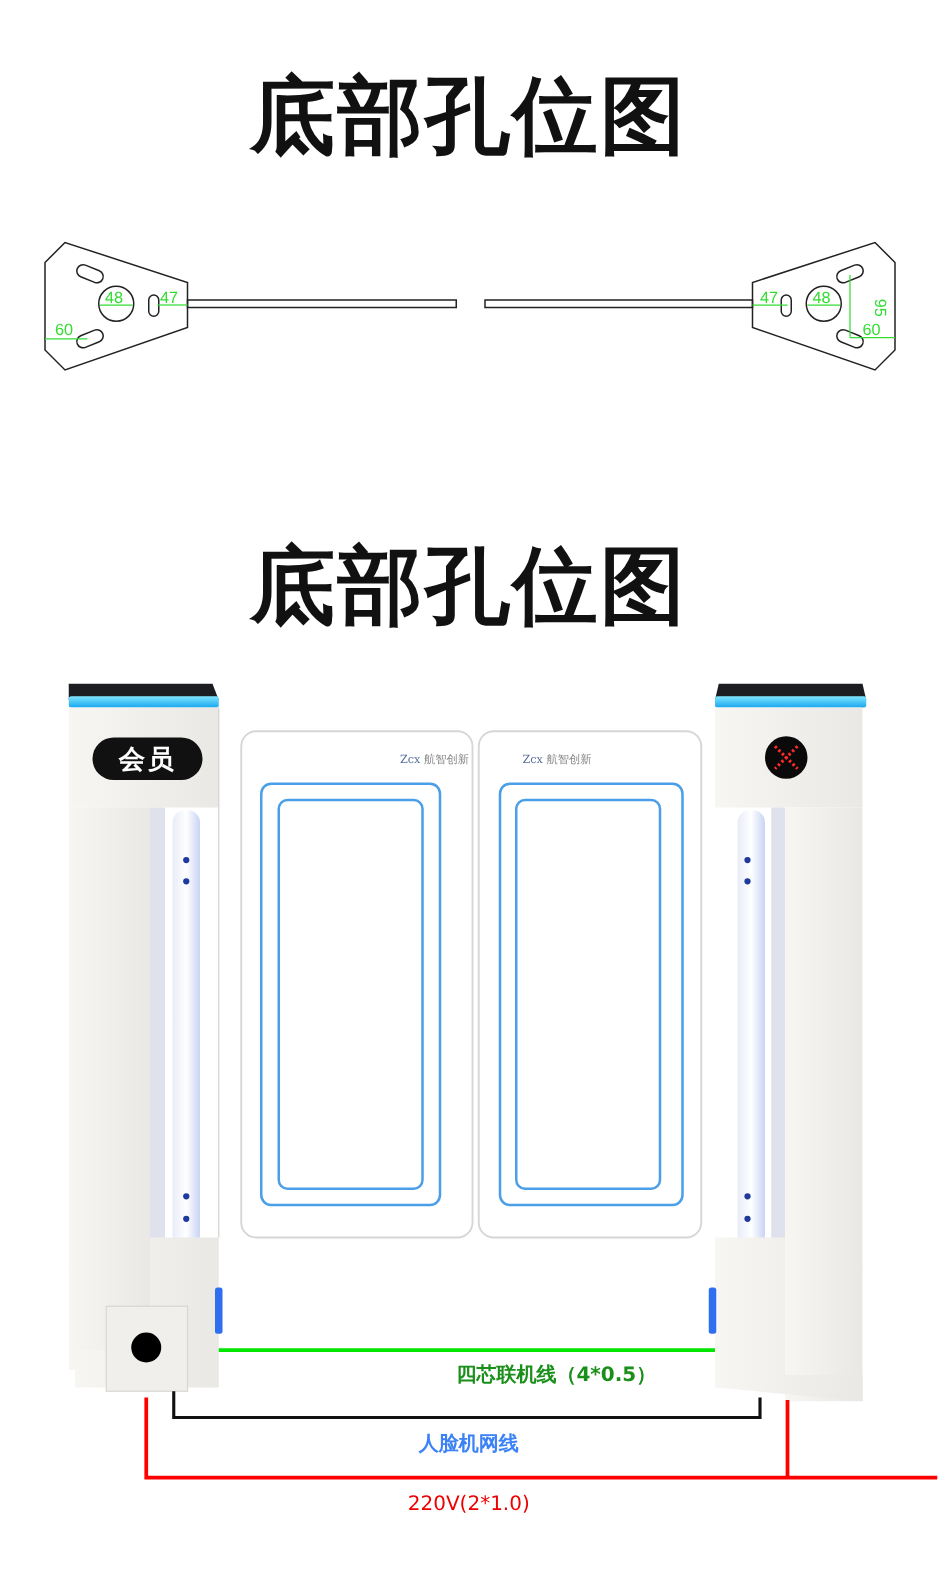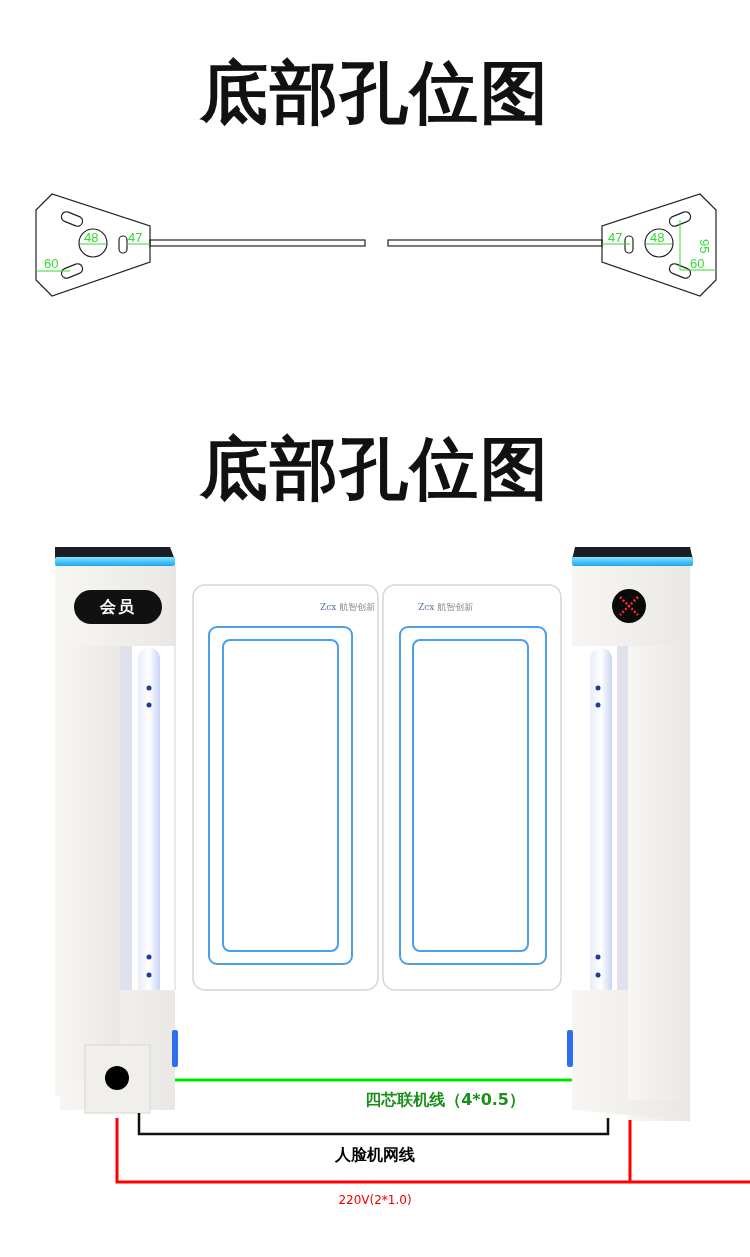--- a/index.html
+++ b/index.html
@@ -3,22 +3,22 @@
 <meta charset="utf-8">
 <style>
   html, body { margin: 0; padding: 0; background: #ffffff; }
   body { width: 750px; height: 1257px; position: relative; overflow: hidden;
          font-family: "DejaVu Sans", "Liberation Sans", sans-serif; }
   .title { position: absolute; left: 0; width: 750px; text-align: center;
            font-size: 68px; font-weight: bold; color: #111; letter-spacing: 2px; }
   .abs { position: absolute; }
   svg { position: absolute; overflow: visible; }
   .lbl-green { position: absolute; color: #1a8f1a; font-size: 16px; font-weight: bold; text-align: right; width: 300px; }
-  .lbl-black { position: absolute; color: #000000; font-size: 16px; font-weight: bold; text-align: center; width: 200px; }
-  .lbl-red { position: absolute; color: #ee0000; font-size: 12px; text-align: center; width: 200px; }
+  .lbl-black { position: absolute; color: #3b82f6; font-size: 16px; font-weight: bold; text-align: center; width: 200px; }
+  .lbl-red { position: absolute; color: #ee0000; font-size: 16px; text-align: center; width: 200px; }
   .dim { font-family: "Liberation Sans", sans-serif; font-size: 13px; fill: #33dd33; }
   .logo-text { position: absolute; font-size: 9px; color: #888; font-family: "DejaVu Serif", serif; margin-left: 18px; }
 </style>
 </head>
 <body>
 
 <div class="title" style="top:48px;">底部孔位图</div>
 
 <svg width="750" height="320" style="left:0;top:0;">
 
@@ -128,21 +128,21 @@
     <line x1="620" y1="597" x2="638" y2="615" stroke="#ff2a2a" stroke-width="2.5" stroke-dasharray="2 2"></line>
     <line x1="638" y1="597" x2="620" y2="615" stroke="#ff2a2a" stroke-width="2.5" stroke-dasharray="2 2"></line>
   </g>
 
   <line x1="175" y1="1080" x2="572" y2="1080" stroke="#00e600" stroke-width="3"></line>
   <polyline points="139,1113 139,1134 608,1134 608,1118" fill="none" stroke="#111" stroke-width="2.5"></polyline>
   <polyline points="117,1118 117,1182 750,1182" fill="none" stroke="#ff0000" stroke-width="3"></polyline>
   <line x1="630" y1="1120" x2="630" y2="1182" stroke="#ff0000" stroke-width="3"></line>
 </svg>
 
-<div class="abs" style="left:74px;top:590px;width:88px;height:34px;line-height:34px;text-align:center;color:#fff;font-size:16px;font-weight:bold;letter-spacing:2px;">会员</div>
+<div class="abs" style="left:74px;top:590px;width:88px;height:34px;line-height:34px;text-align:center;color:#fff;font-size:21px;font-weight:bold;letter-spacing:2px;">会员</div>
 
 <div class="logo-text" style="left:302px;top:601px;">
   <span style="color:#5a6f9c;">Zcx</span>
   <span>航智创新</span>
 </div>
 <div class="logo-text" style="left:400px;top:601px;">
   <span style="color:#5a6f9c;">Zcx</span>
   <span>航智创新</span>
 </div>
 

